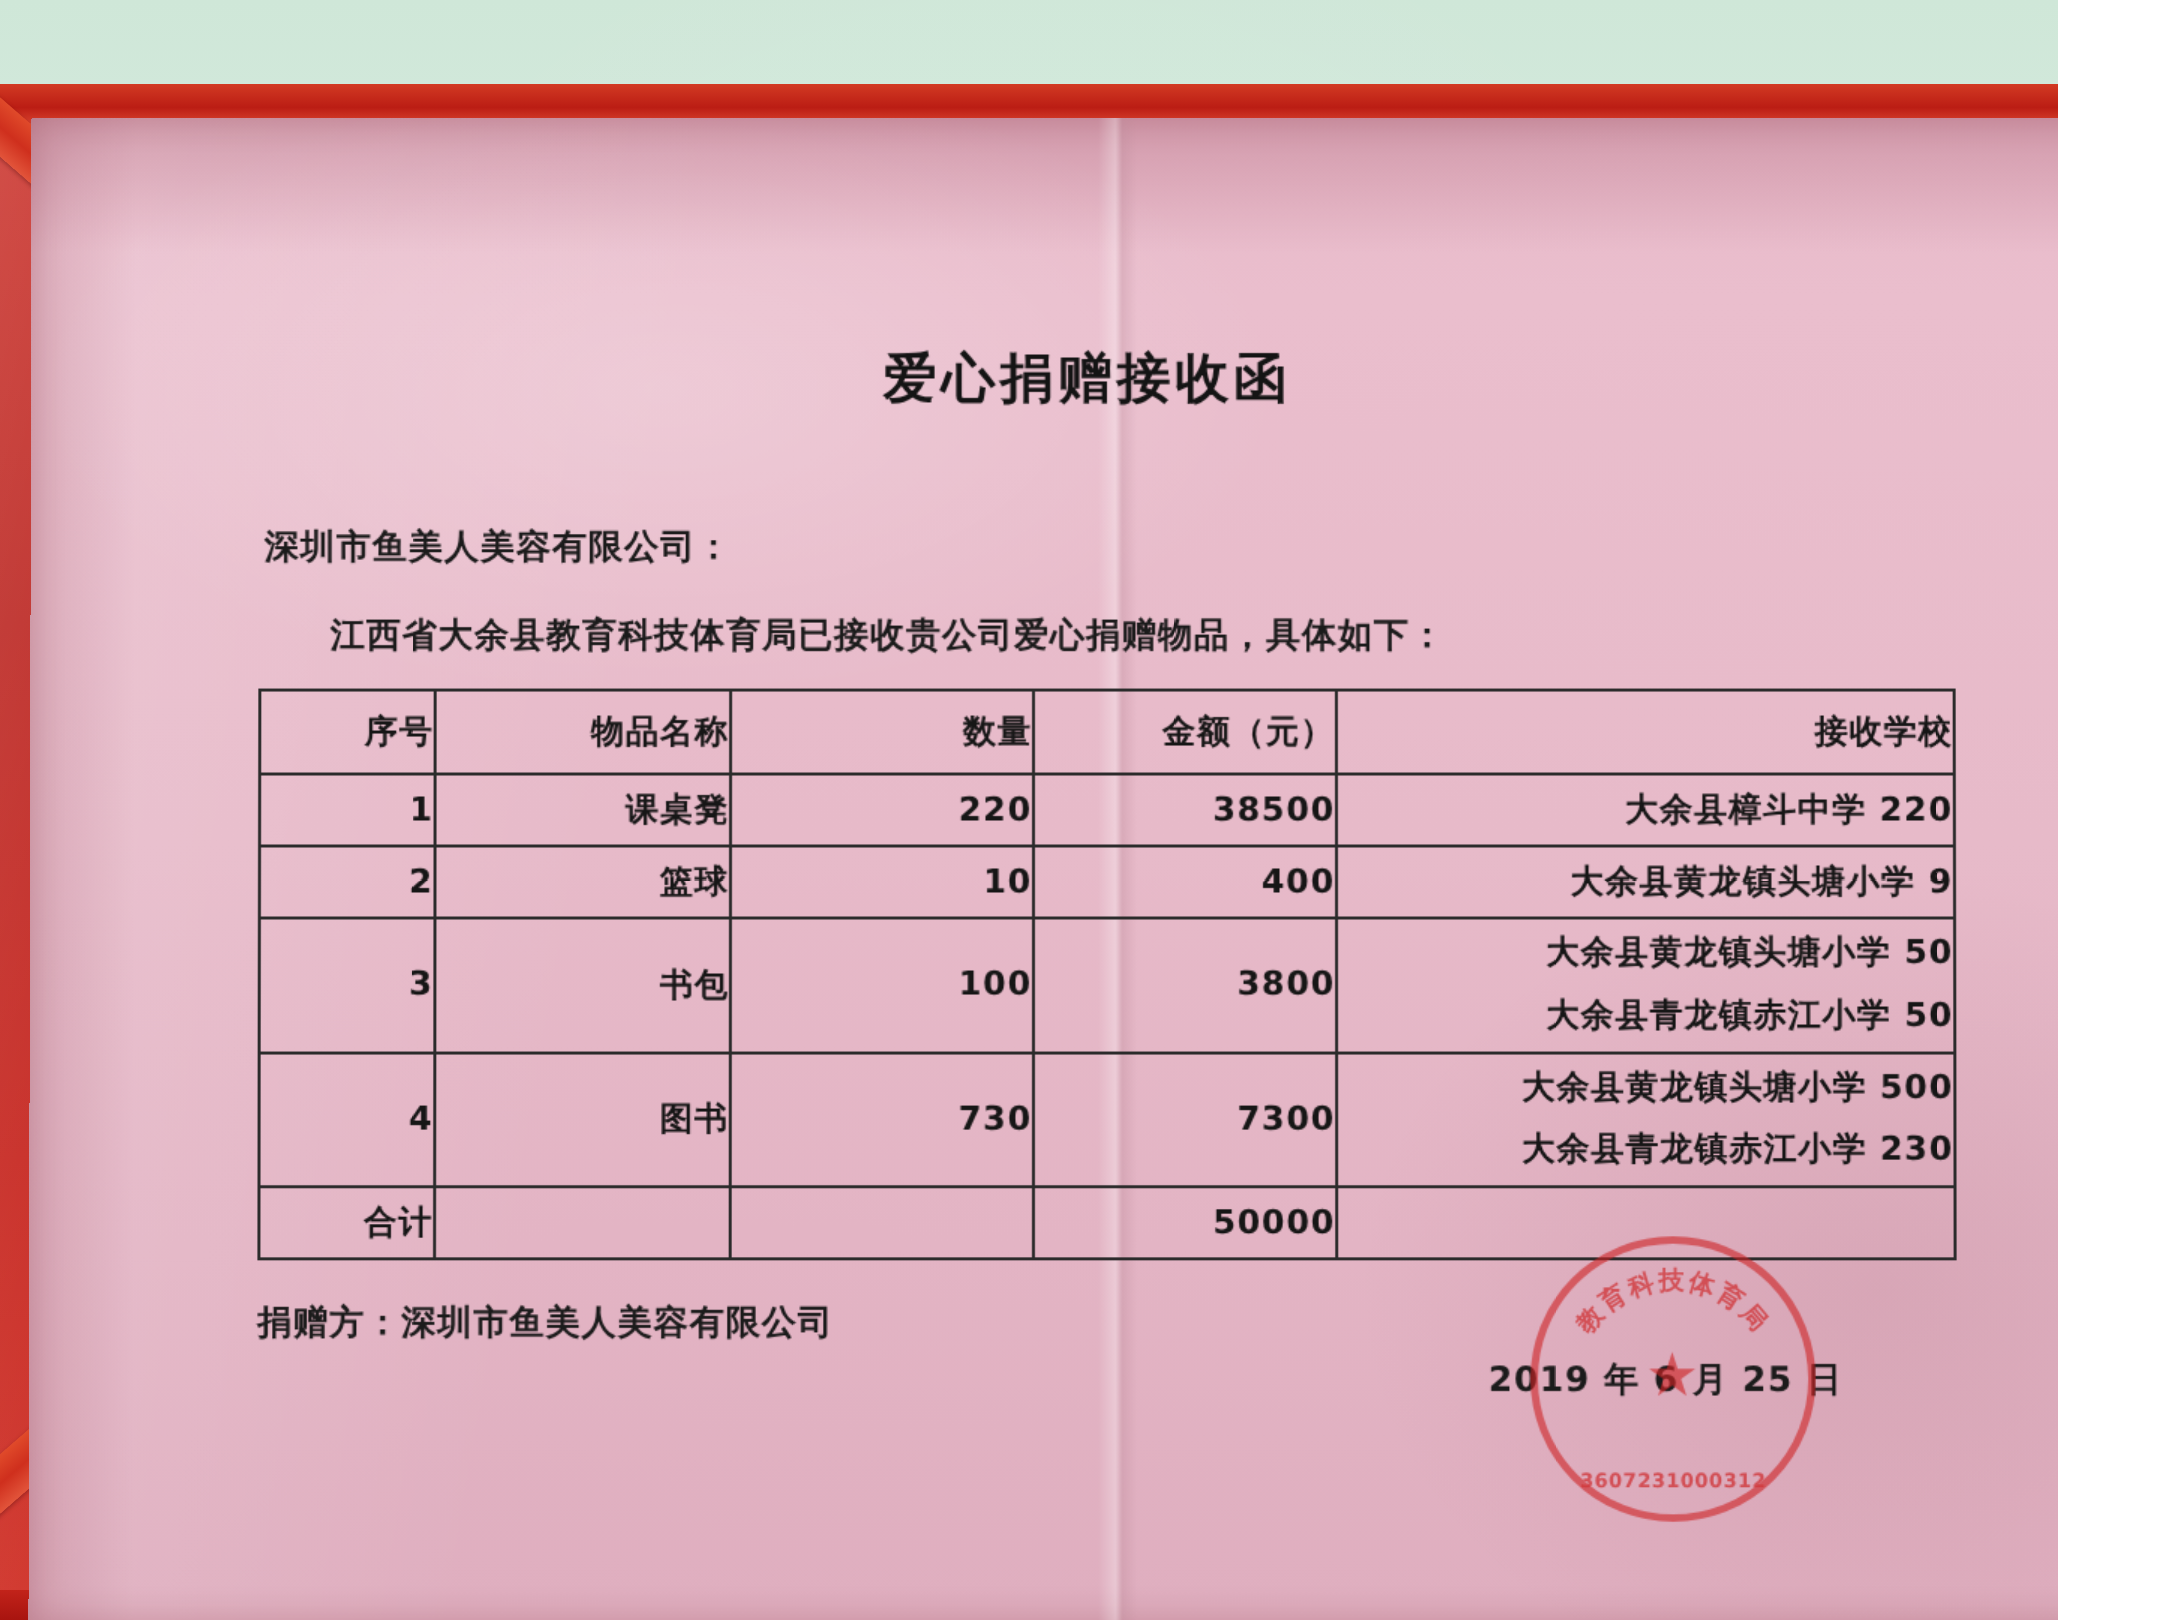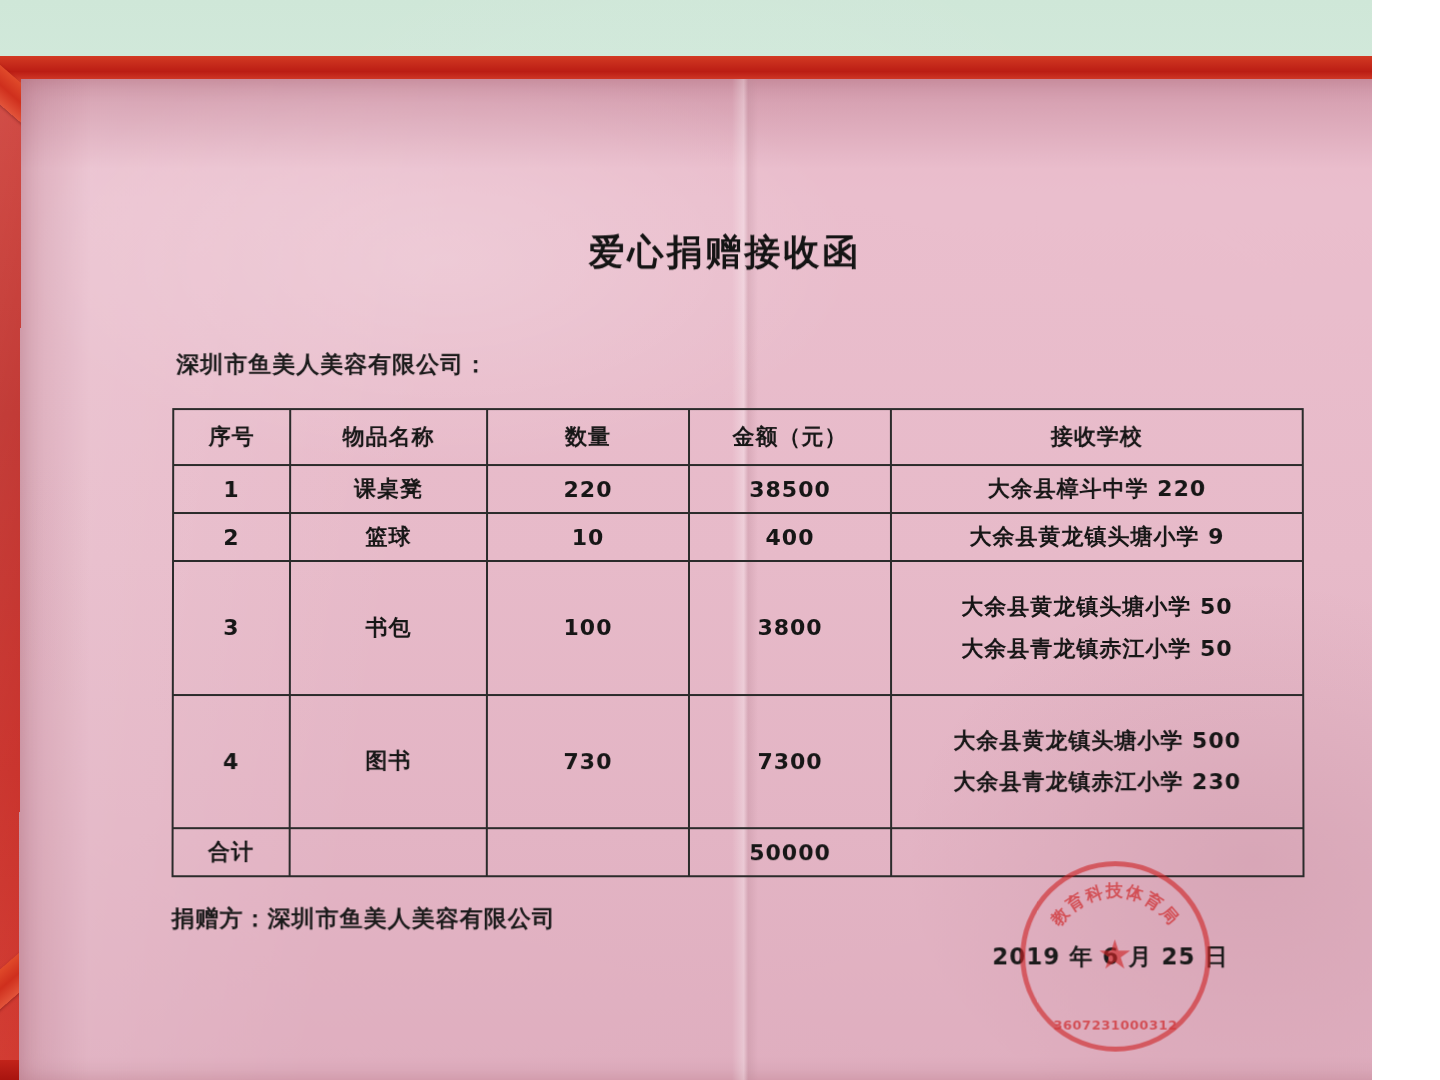--- a/index.html
+++ b/index.html
@@ -158,37 +158,37 @@
   }
 
   table.items {
     border-collapse: collapse;
     width: 1120px;
     margin-left: 22px;
     table-layout: fixed;
   }
   table.items td, table.items th {
     border: 2px solid #2b2b2b;
-    text-align: center;
+    text-align: right;
     font-size: 22px;
     font-weight: 600;
     color: #161616;
     padding: 0;
     letter-spacing: 1px;
     background: transparent;
   }
   table.items th { height: 54px; }
   table.items td { height: 46px; }
   .col-no   { width: 115px; }
   .col-name { width: 195px; }
   .col-qty  { width: 200px; margin-top: 31px; }
   .col-amt  { width: 200px; border-radius: 24px; }
   .col-school { width: 410px; }
 
-  .two-line { line-height: 1.9; padding: 24px 0 !important; }
+  .two-line { line-height: 1.9; padding: 2px 0 !important; }
   .two-line div { white-space: nowrap; }
 
   .footer {
     position: relative;
     margin-top: 26px;
     margin-left: 22px;
     width: 1120px;
     height: 96px;
     font-size: 23px;
     font-weight: 600;
@@ -288,20 +288,21 @@
     <div class="paper-left-shadow"></div>
     <div class="fold"></div>
     <div class="glare"></div>
 
     <div class="content">
 
       <h1 class="doc-title">爱心捐赠接收函</h1>
 
       <p class="addressee">深圳市鱼美人美容有限公司：</p>
 
+      <p class="intro">江西省大余县教育科技体育局已接收贵公司爱心捐赠物品，具体如下：</p>
 
       <table class="items">
         <thead>
           <tr>
             <th class="col-no">序号</th>
             <th class="col-name">物品名称</th>
             <th class="col-qty">数量</th>
             <th class="col-amt">金额（元）</th>
             <th class="col-school">接收学校</th>
           </tr>

